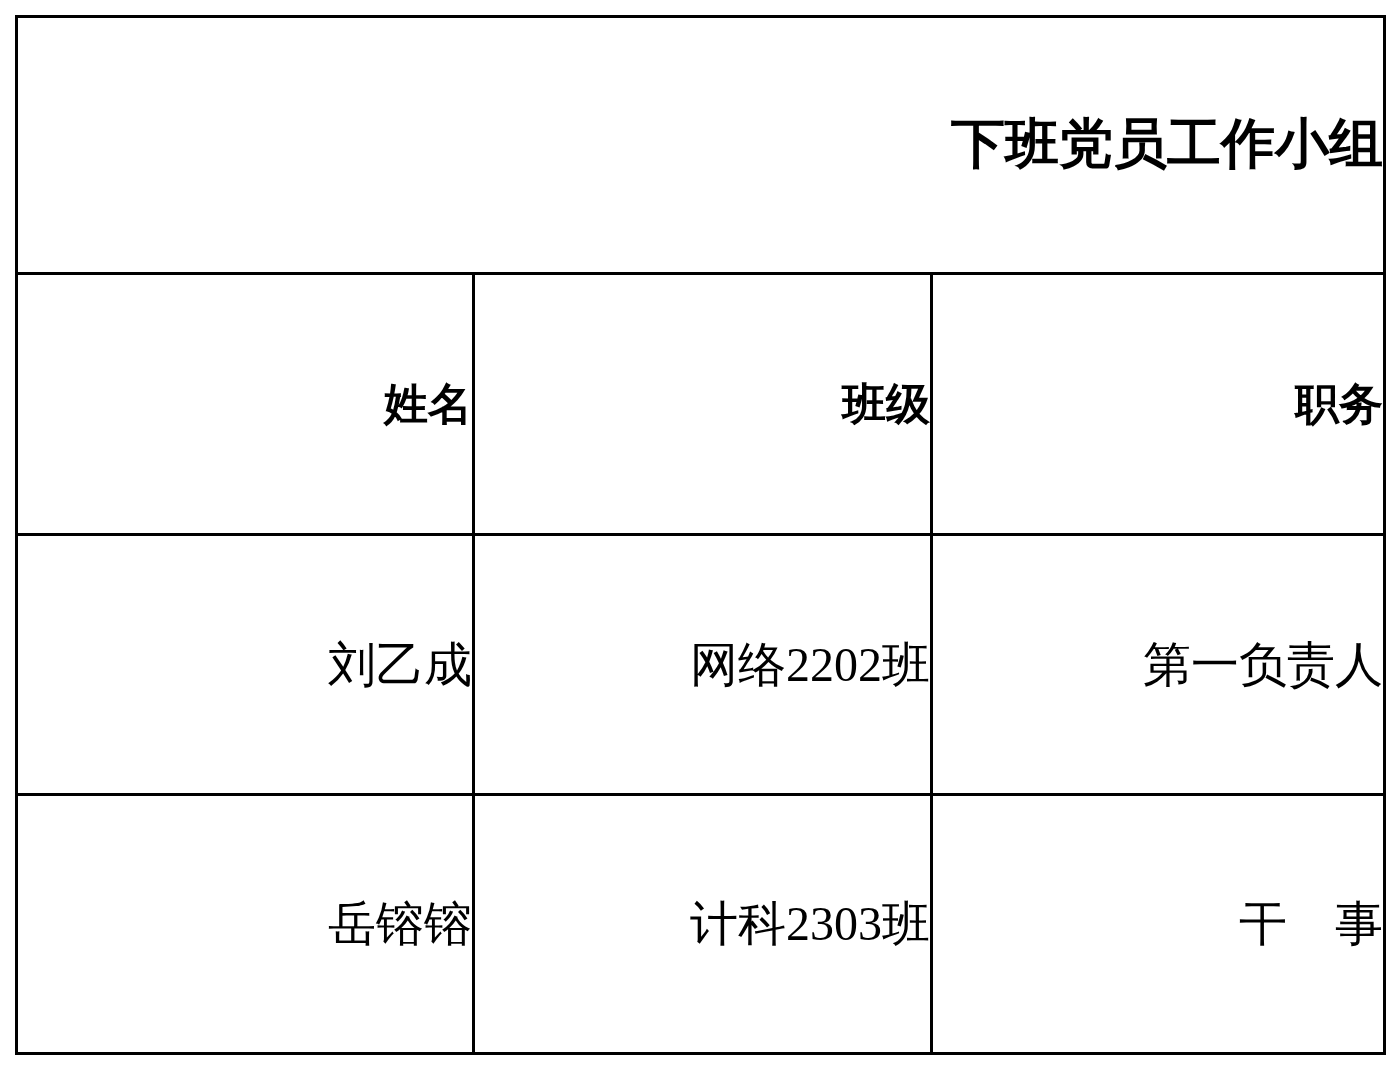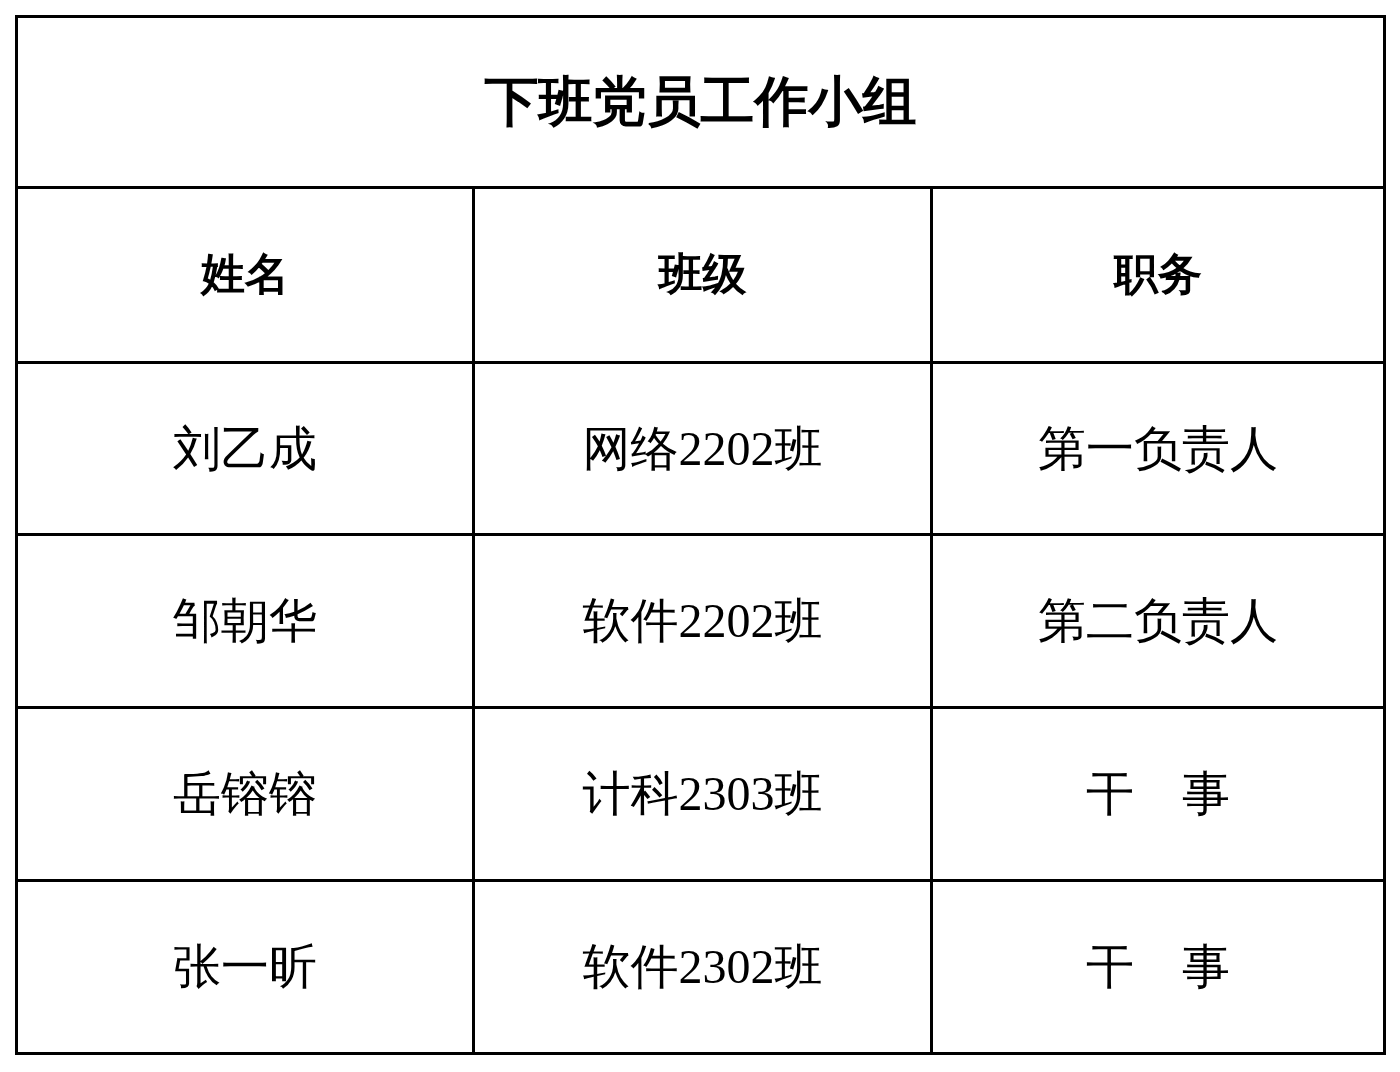--- a/index.html
+++ b/index.html
@@ -20,21 +20,21 @@
     left: 15px;
     top: 15px;
     width: 1368px;
     height: 1040px;
     border-collapse: collapse;
     table-layout: fixed;
     background: #ffffff;
   }
   table.doc-table td {
     border: 3px solid #000000;
-    text-align: center;
+    text-align: right;
     vertical-align: middle;
     padding: 0;
     overflow: hidden;
     white-space: nowrap;
   }
   tr.title-row { height: 103px; }
   tr.header-row { height: 105px; }
   tr.data-row { height: 104px; }
   td.title-cell {
     font-size: 54px;
@@ -67,28 +67,18 @@
       <td class="header-cell">姓名</td>
       <td class="header-cell">班级</td>
       <td class="header-cell">职务</td>
     </tr>
     <tr class="data-row">
       <td class="data-cell">刘乙成</td>
       <td class="data-cell">网络2202班</td>
       <td class="data-cell">第一负责人</td>
     </tr>
     <tr class="data-row">
-      <td class="data-cell">邹朝华</td>
-      <td class="data-cell">软件2202班</td>
-      <td class="data-cell">第二负责人</td>
-    </tr>
-    <tr class="data-row">
       <td class="data-cell">岳镕镕</td>
       <td class="data-cell">计科2303班</td>
-      <td class="data-cell">干　事</td>
-    </tr>
-    <tr class="data-row">
-      <td class="data-cell">张一昕</td>
-      <td class="data-cell">软件2302班</td>
       <td class="data-cell">干　事</td>
     </tr>
   </tbody>
 </table>
 
 </body></html>

